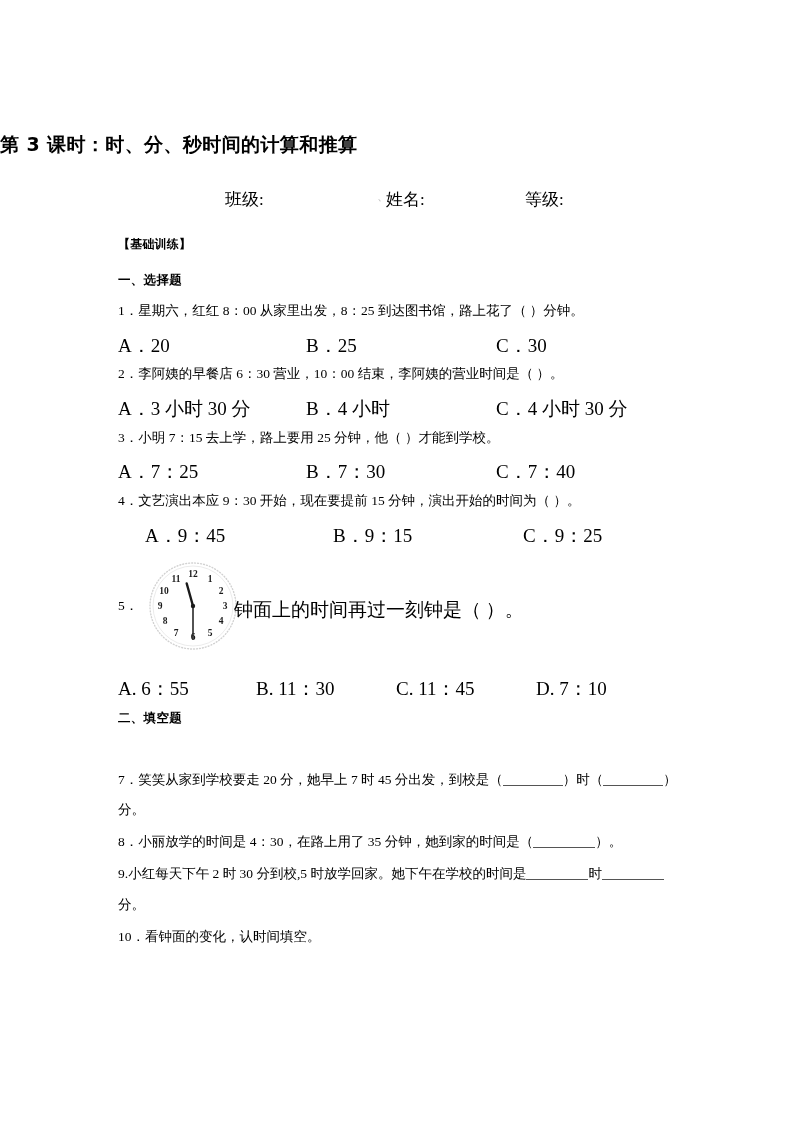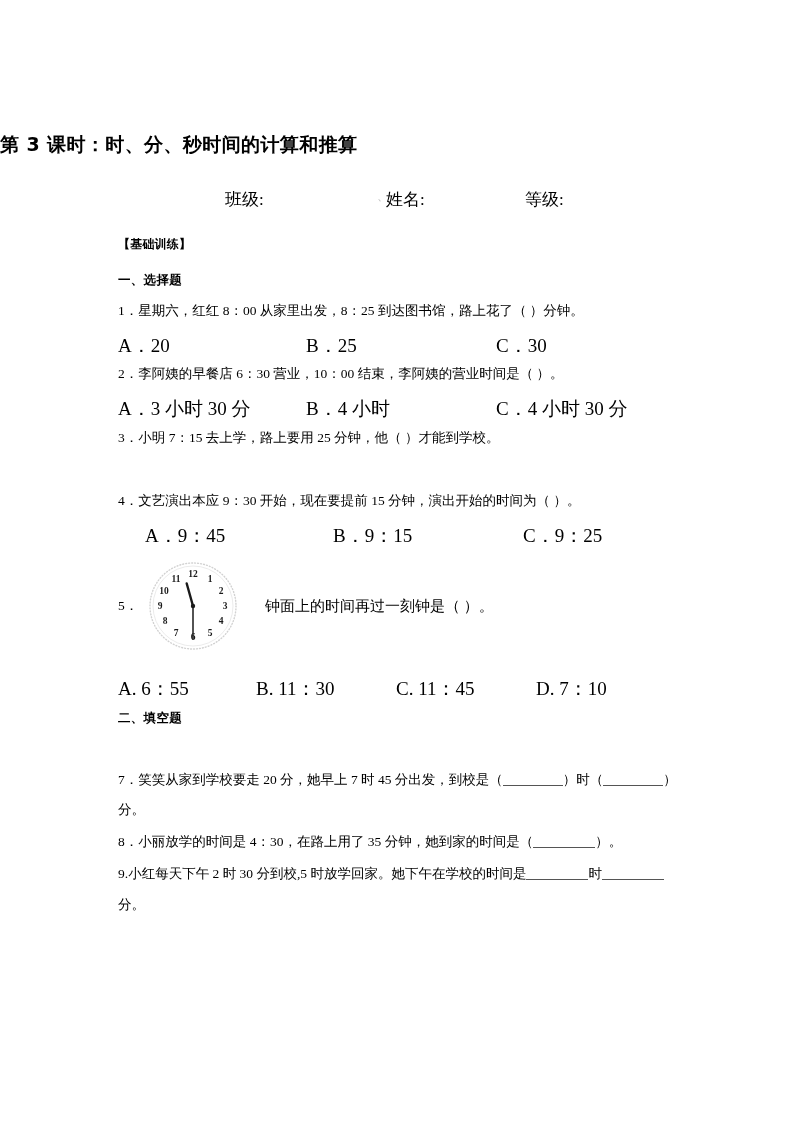--- a/index.html
+++ b/index.html
@@ -146,22 +146,22 @@
     text-align: center;
     line-height: 10px;
   }
   .q5-label {
     position: absolute;
     left: 118px; top: 597px;
     font-size: 13.5px;
   }
   .q5-text {
     position: absolute;
-    left: 265px; top: 597px;
-    font-size: 15px;
+    left: 234px; top: 597px;
+    font-size: 19px;
     white-space: nowrap;
   }
 </style>
 </head>
 <body>
 
 <div class="page">
 
   <div class="title-sub">第 3 课时：时、分、秒时间的计算和推算</div>
 
@@ -189,20 +189,25 @@
     <span>2．</span><span>李阿姨的早餐店 6：30 营业，10：00 结束，李阿姨的营业时间是（      ）。</span>
   </div>
   <div class="opts" style="top:396px;">
     <span class="opt opt-a">A．3 小时 30 分</span>
     <span class="opt opt-b">B．4 小时</span>
     <span class="opt opt-c">C．4 小时 30 分</span>
   </div>
 
   <div class="q" style="top:428px;">
     <span>3．</span><span>小明 7：15 去上学，路上要用 25 分钟，他（      ）才能到学校。</span>
+  </div>
+  <div class="opts" style="top:459px;">
+    <span class="opt opt-a">A．7：25</span>
+    <span class="opt opt-b">B．7：30</span>
+    <span class="opt opt-c">C．7：40</span>
   </div>
 
   <div class="q" style="top:491px;">
     <span>4．</span><span>文艺演出本应 9：30 开始，现在要提前 15 分钟，演出开始的时间为（      ）。</span>
   </div>
   <div class="opts" style="top:523px;margin-left:27px;">
     <span class="opt opt-a">A．9：45</span>
     <span class="opt opt-b">B．9：15</span>
     <span class="opt opt-c">C．9：25</span>
   </div>
@@ -253,14 +258,17 @@
 
   <div class="q" style="top:832px;">
     <span>8．</span><span>小丽放学的时间是 4：30，在路上用了 35 分钟，她到家的时间是（</span><span class="blank blank-w62"></span><span>）。</span>
   </div>
 
   <div class="q" style="top:864px;">
     <span>9.</span><span>小红每天下午 2 时 30 分到校,5 时放学回家。她下午在学校的时间是</span><span class="blank-bare"></span><span>时</span><span class="blank-bare"></span>
   </div>
   <div class="q" style="top:895px;">分。</div>
 
+  <div class="q" style="top:927px;">
+    <span>10．</span><span>看钟面的变化，认时间填空。</span>
+  </div>
 
 </div>
 
 </body></html>

